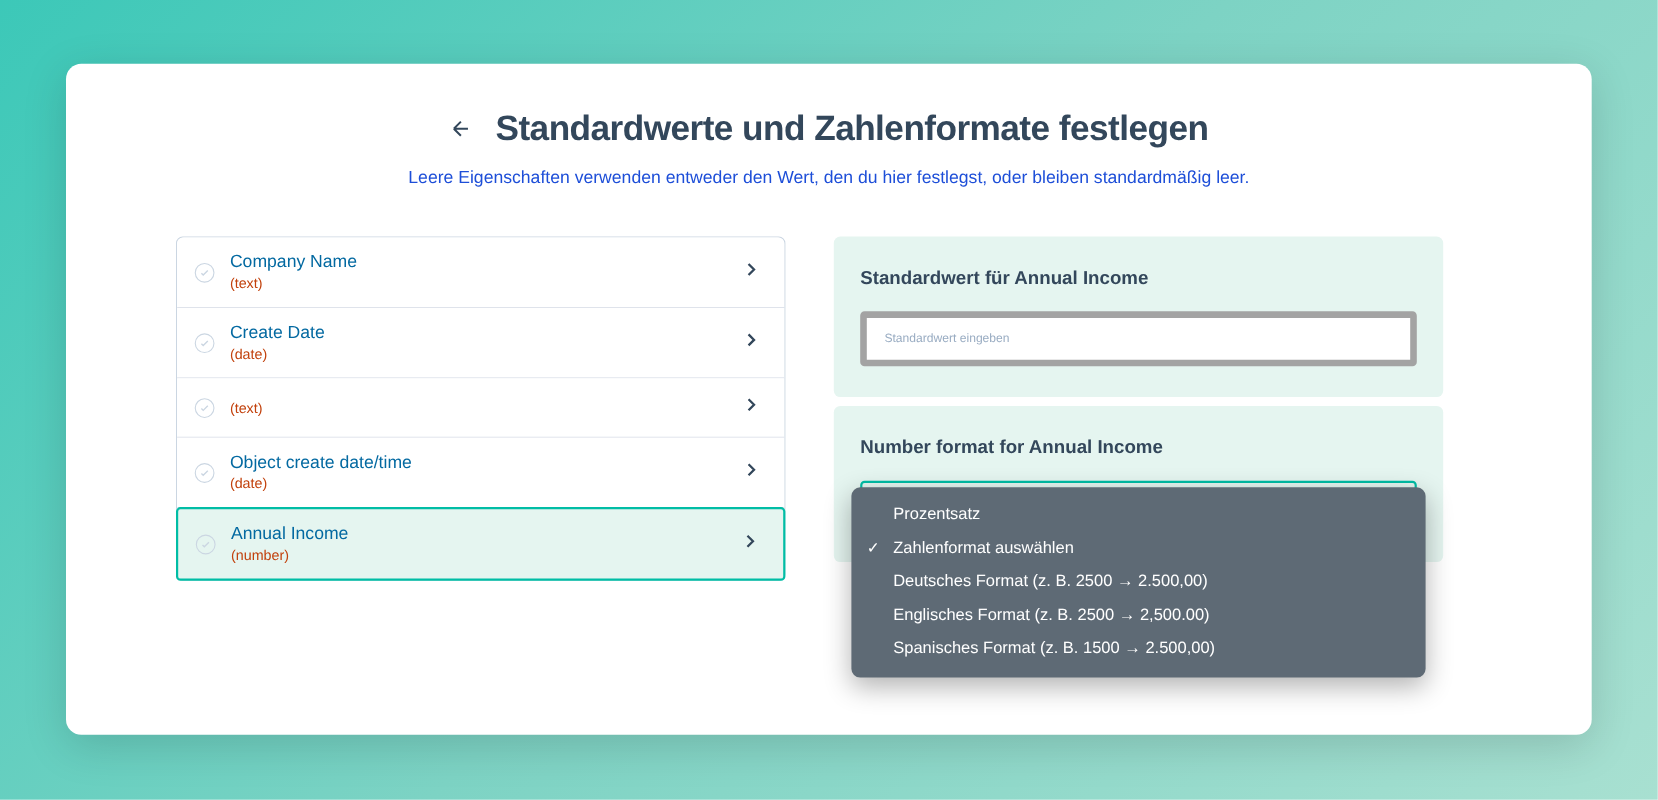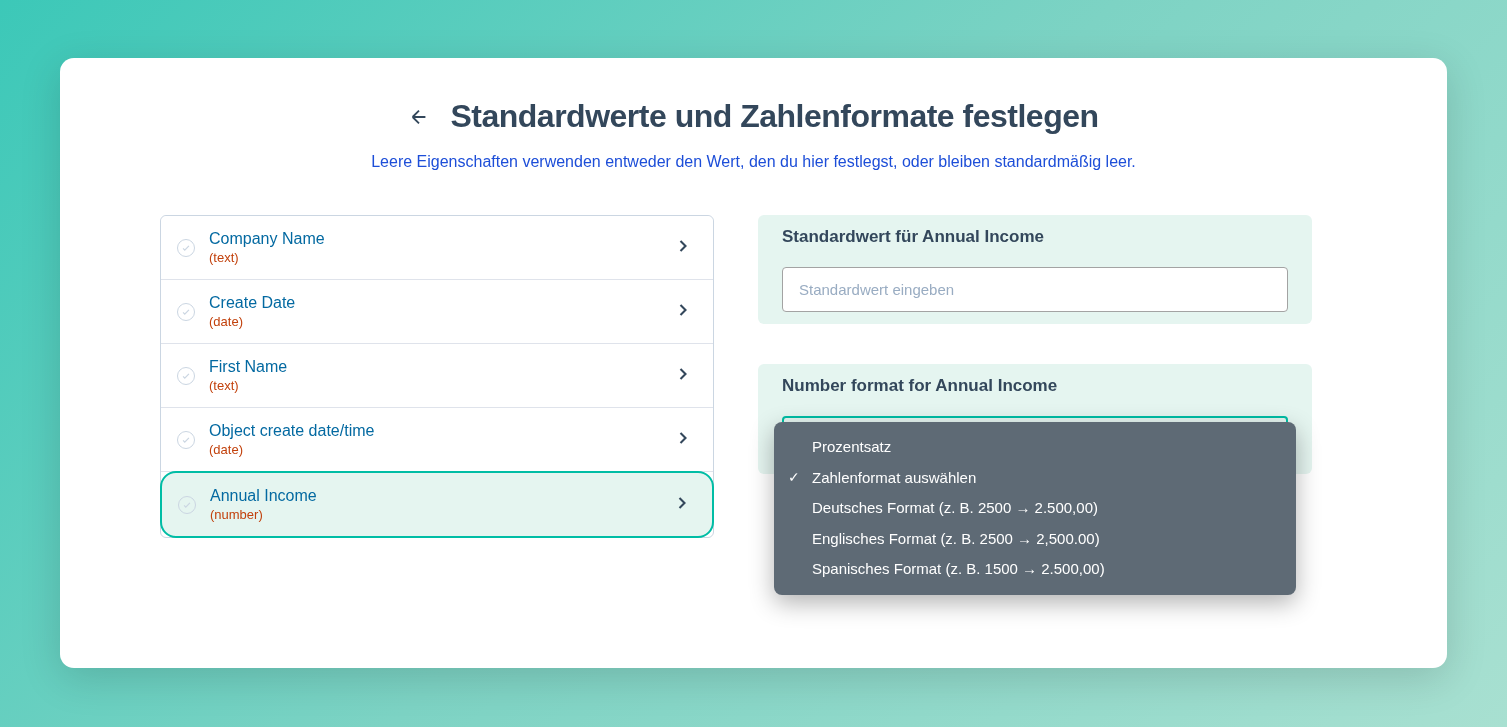--- a/index.html
+++ b/index.html
@@ -96,21 +96,21 @@
     }
     
     .property-item:last-child {
       border-bottom: none;
     }
     
     .property-item.selected {
       background: #e5f5f0;
       border: 2px solid #00bda5;
       margin: -1px;
-      border-radius: 16px;
+      border-radius: 4px;
       position: relative;
       z-index: 1;
     }
     
     .check-icon {
       width: 18px;
       height: 18px;
       border: 1.5px solid #cbd6e2;
       border-radius: 50%;
       margin-right: 14px;
@@ -148,37 +148,37 @@
     }
     
     .chevron svg {
       width: 20px;
       height: 20px;
     }
     
     .panel {
       background: #e5f5f0;
       border-radius: 6px;
-      padding: 12px 24px;
-      margin-bottom: 40px;
+      padding: 28px 24px;
+      margin-bottom: 8px;
     }
     
     .panel-title {
       font-size: 17px;
       font-weight: 600;
       color: #33475b;
       margin-bottom: 20px;
     }
     
     .text-input {
       width: 100%;
       padding: 13px 16px;
-      border: 1px solid #a3a3a3;
+      border: 6px solid #a3a3a3;
       border-radius: 4px;
-      font-size: 15px;
+      font-size: 11px;
       color: #701a75;
       background: #ffffff;
       outline: none;
     }
     
     .text-input::placeholder {
       color: #99acc2;
     }
     
     .select-wrapper {
@@ -268,21 +268,20 @@
                 <path d="M9 6l6 6-6 6"></path>
               </svg></span>
           </div>
           <div class="property-item">
             <span class="check-icon">
               <svg viewBox="0 0 24 24" fill="none" stroke="currentColor" stroke-width="3">
                 <path d="M5 13l4 4L19 7"></path>
               </svg>
             </span>
             <div class="property-text">
-              <div class="property-name">First Name</div>
               <div class="property-type">(text)</div>
             </div>
             <span class="chevron"><svg viewBox="0 0 24 24" fill="none" stroke="currentColor" stroke-width="2.5">
                 <path d="M9 6l6 6-6 6"></path>
               </svg></span>
           </div>
           <div class="property-item">
             <span class="check-icon">
               <svg viewBox="0 0 24 24" fill="none" stroke="currentColor" stroke-width="3">
                 <path d="M5 13l4 4L19 7"></path>

